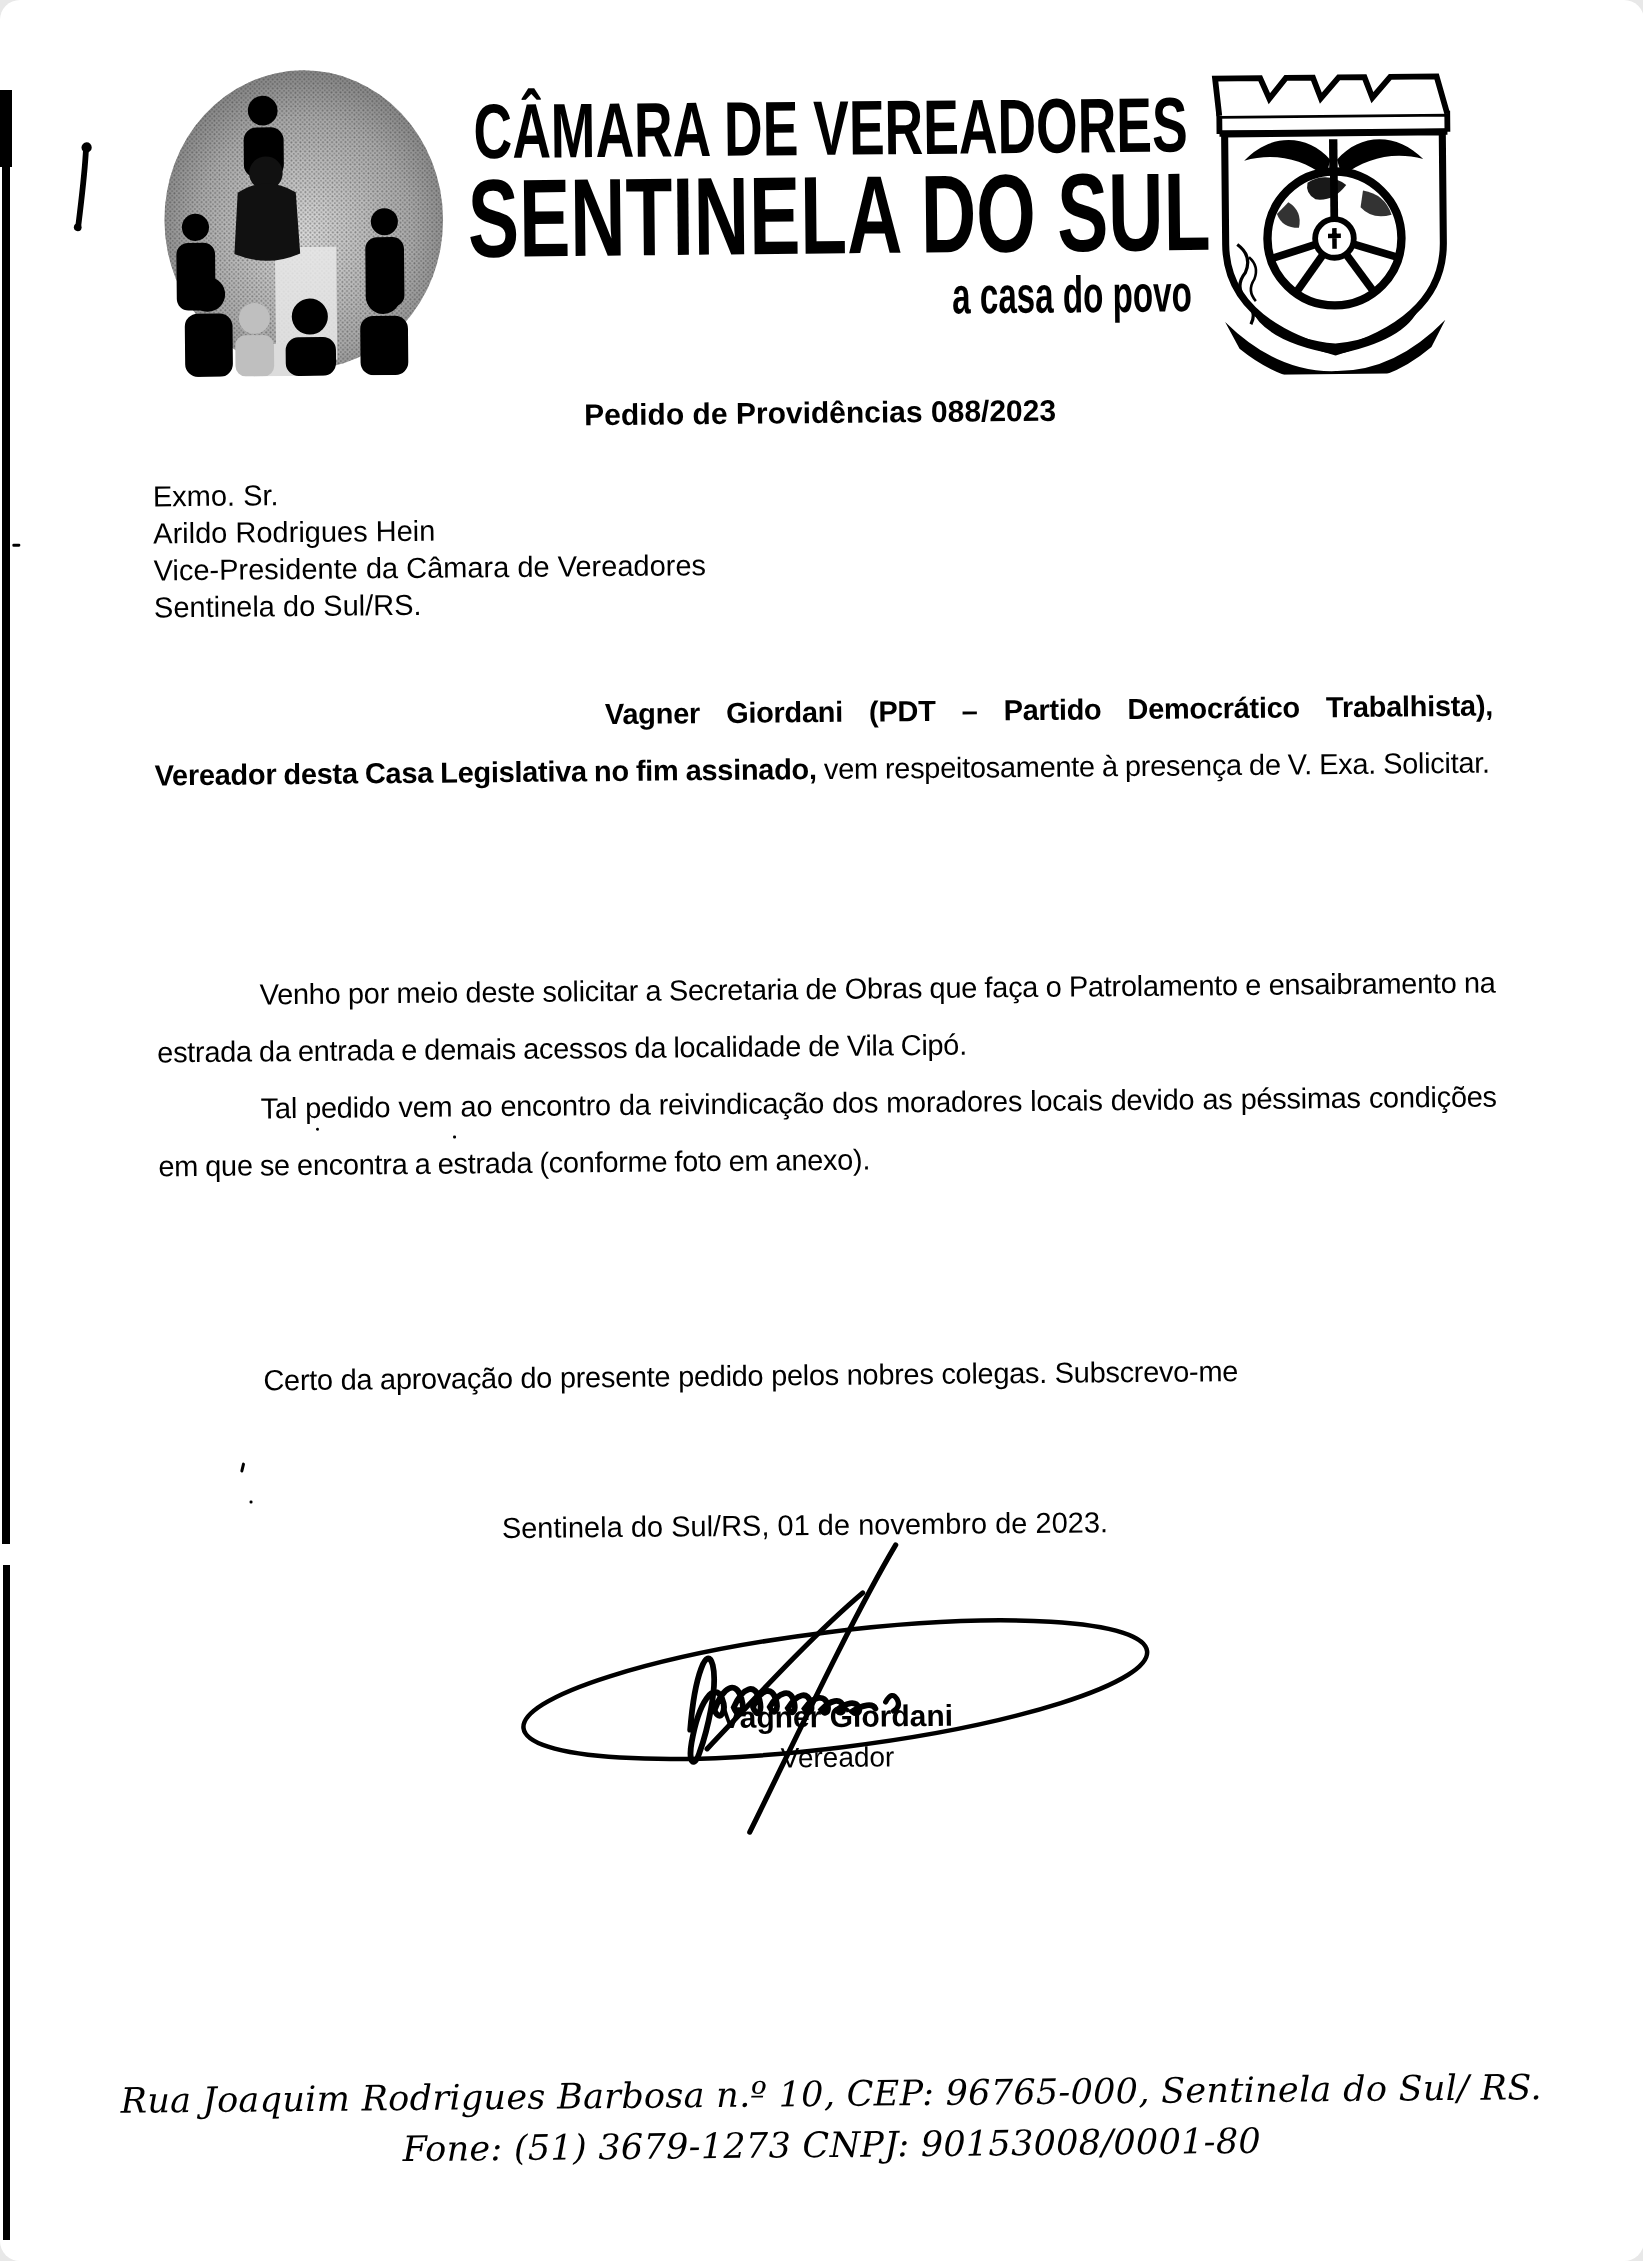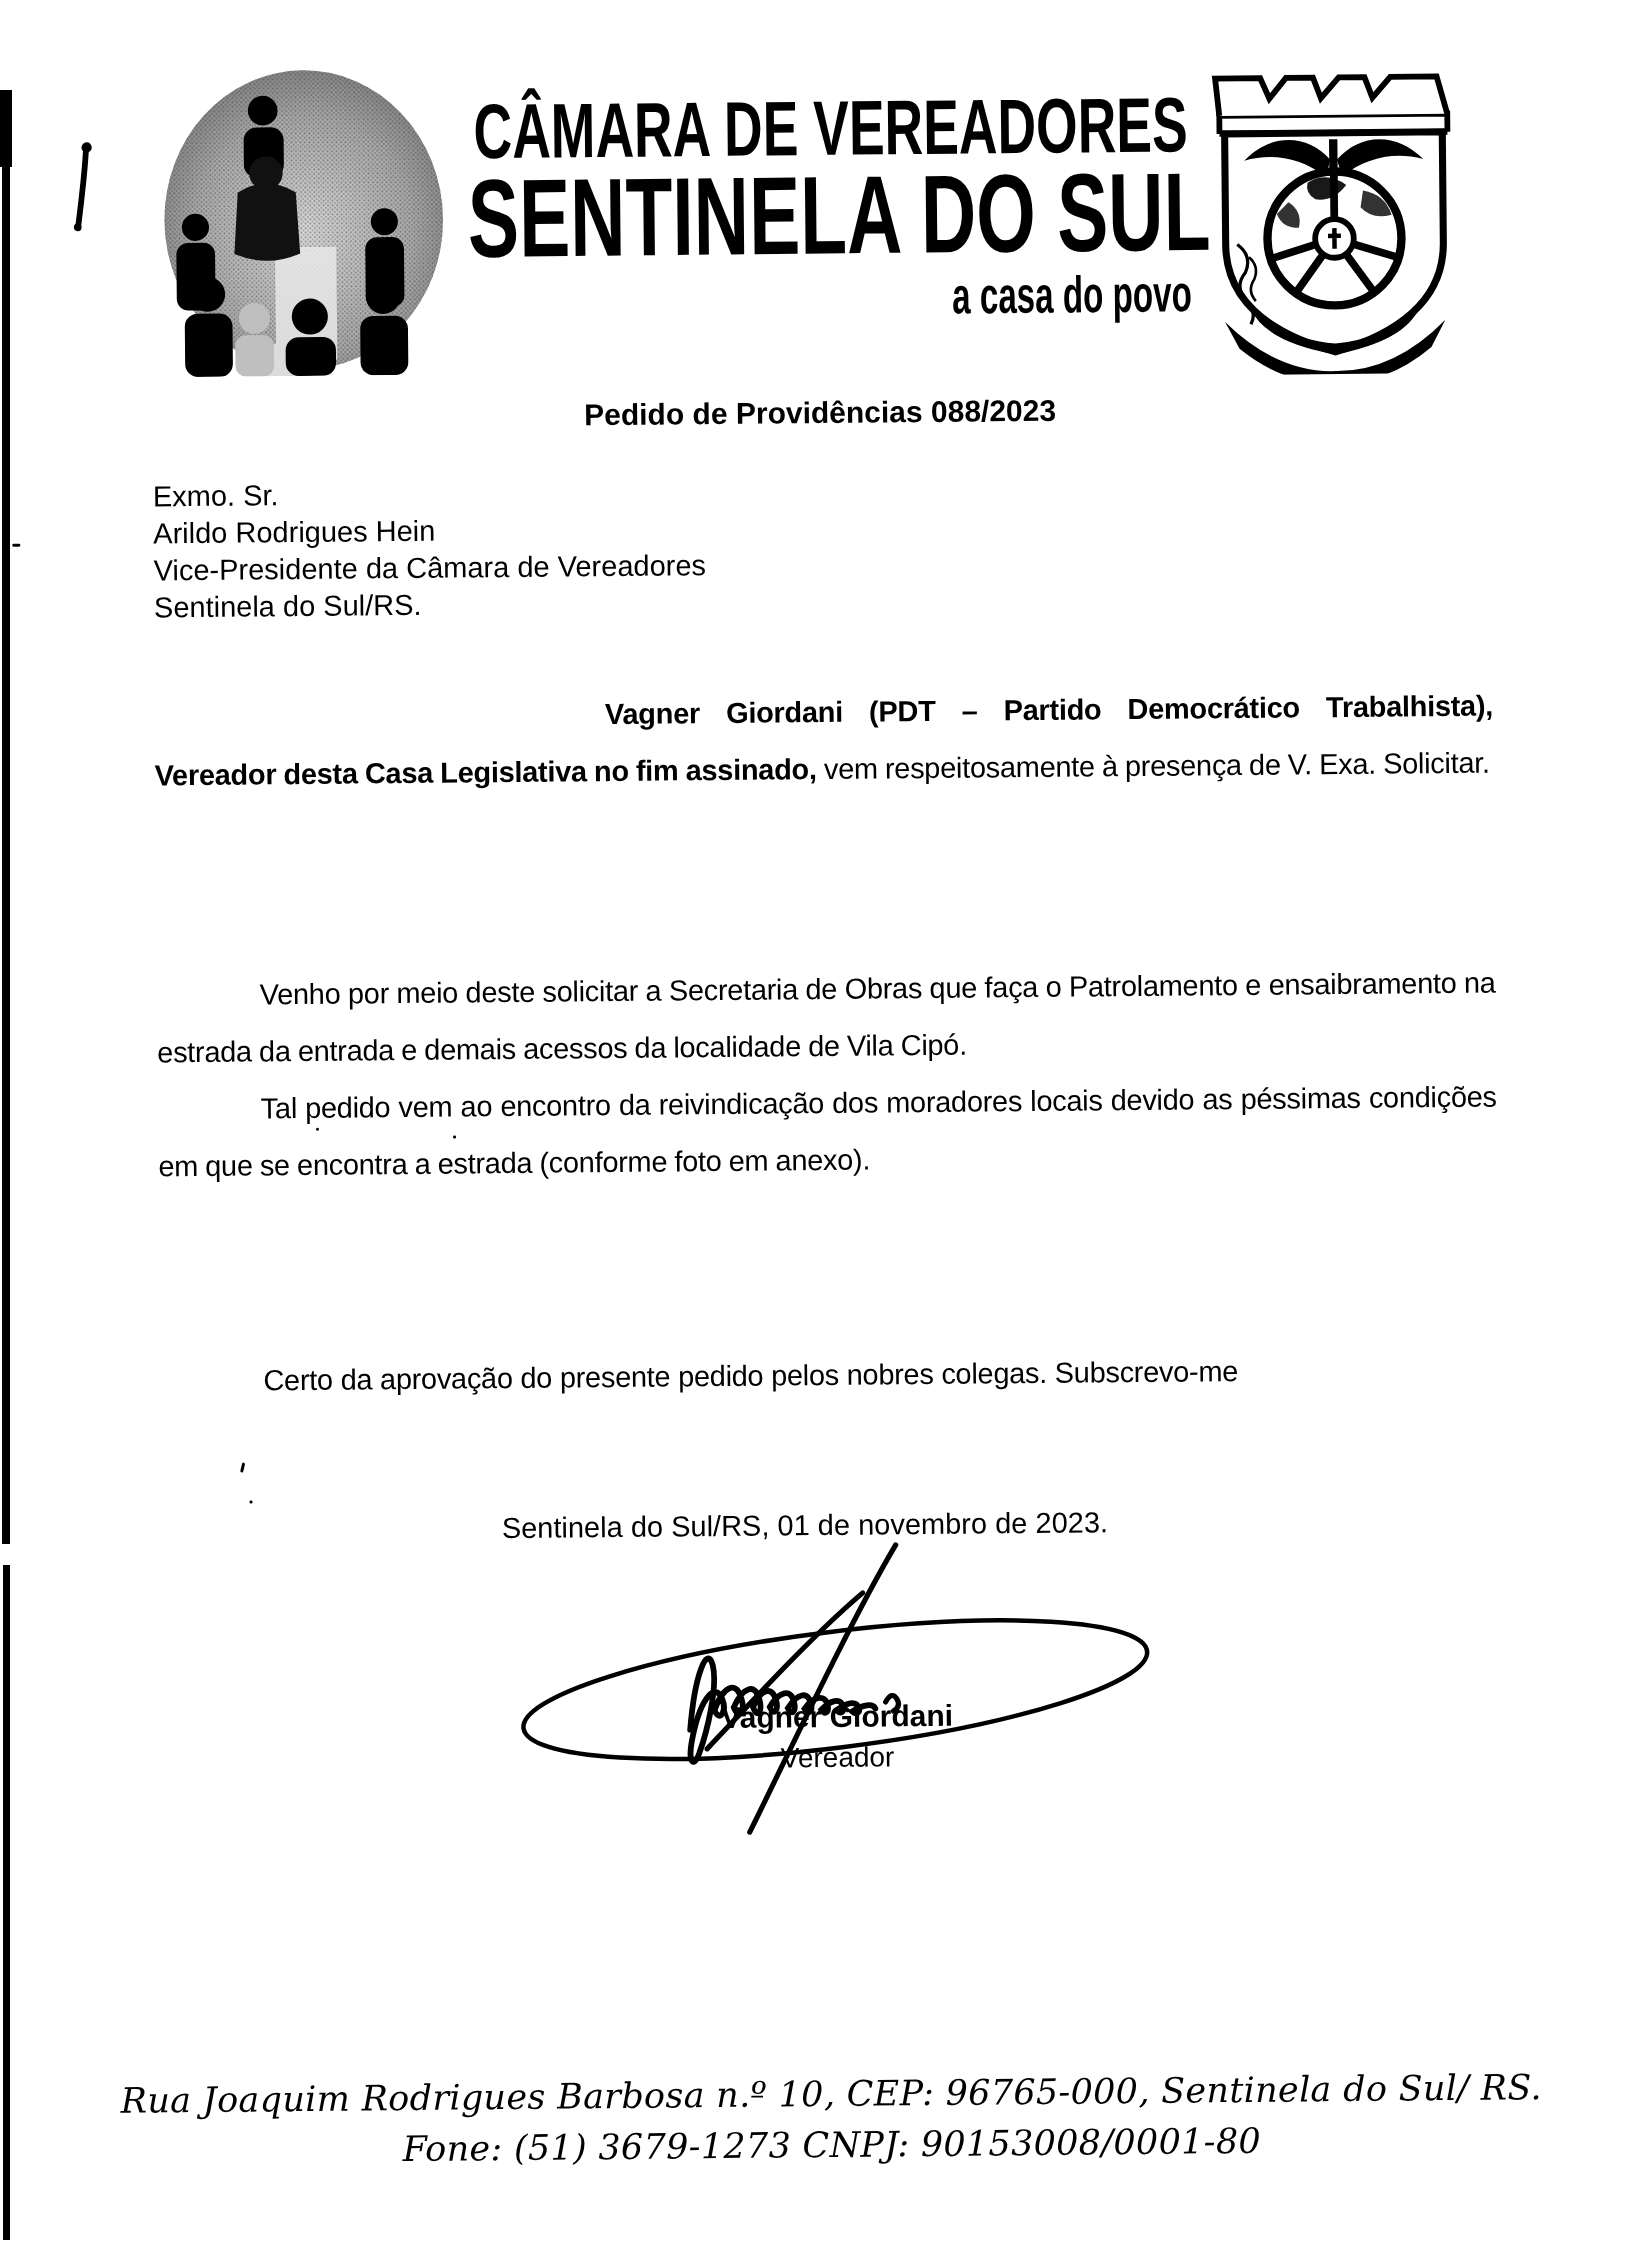--- a/index.html
+++ b/index.html
@@ -3,20 +3,21 @@
 <meta charset="utf-8">
 <style>
   html,body{margin:0;padding:0;background:#e8e8e8;}
   .page{
     position:relative;
     width:1644px;height:2261px;
     background:#ffffff;
     overflow:hidden;
     font-family:"Liberation Sans", sans-serif;
     color:#000;
+    border-radius:20px;
   }
   .content{
     position:absolute;inset:0;
     transform:rotate(-0.55deg);
     transform-origin:50% 50%;
   }
   
   .edge-bar{position:absolute;background:#000;}
   .speck{position:absolute;background:#000;border-radius:50%;}
   

